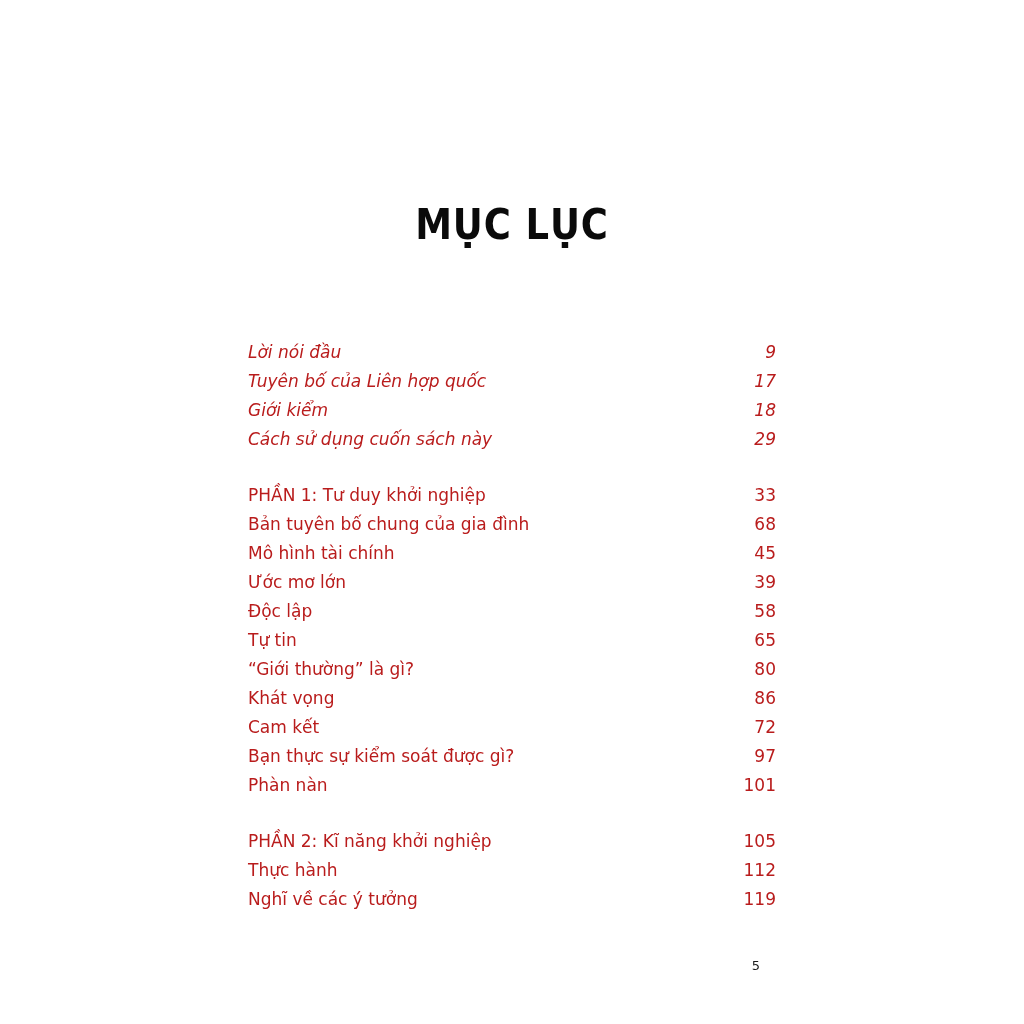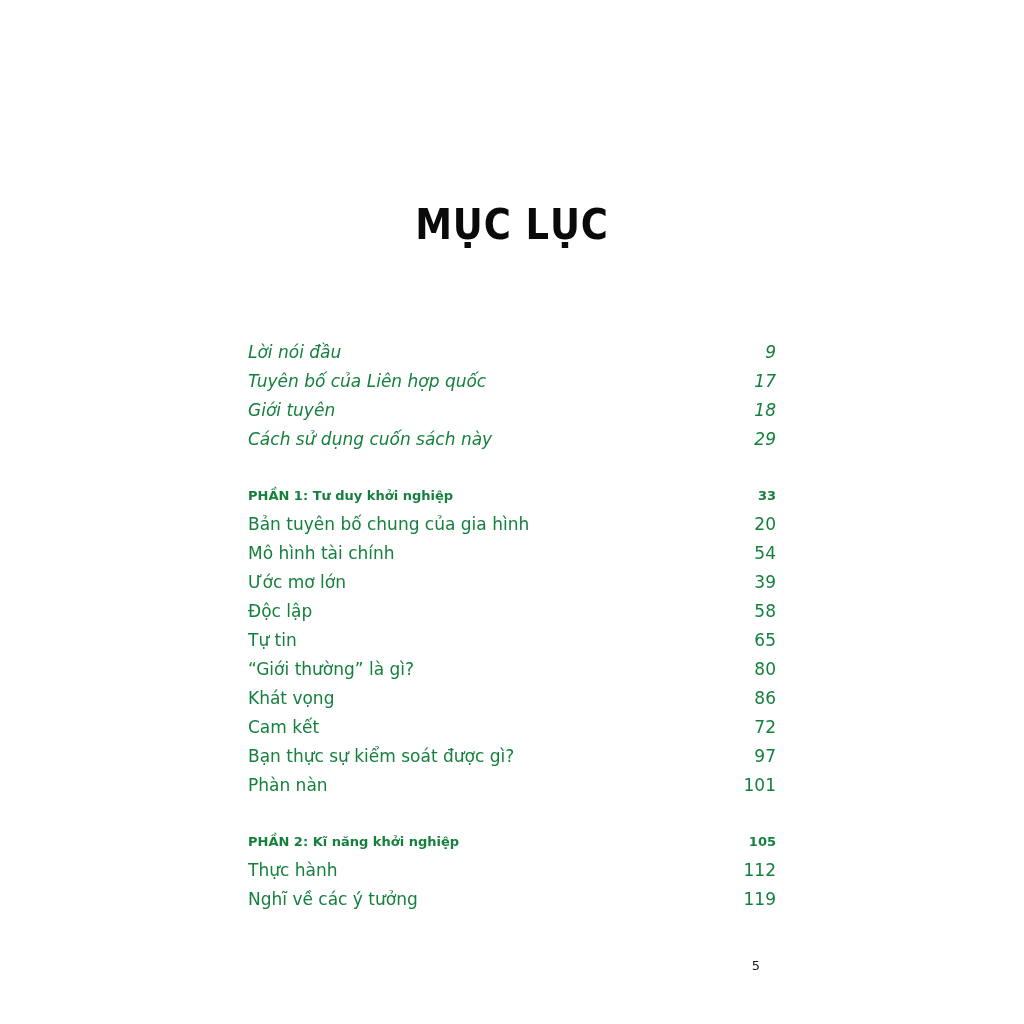--- a/index.html
+++ b/index.html
@@ -41,37 +41,37 @@
     left: 248px;
     top: 338px;
     width: 528px;
   }
   .toc-row {
     display: flex;
     align-items: baseline;
     justify-content: space-between;
     font-size: 17px;
     line-height: 29px;
-    color: #15803d;
+    color: #b91c1c;
     white-space: nowrap;
   }
   .toc-row .label {
     text-align: left;
   }
   .toc-row .page-num {
     text-align: right;
     min-width: 40px;
   }
   .toc-row.front .label,
   .toc-row.front .page-num {
     font-style: italic;
   }
   .toc-row.part {
-    font-weight: bold;
-    font-size: 13px;
+    font-weight: normal;
+    font-size: 17px;
     align-items: center;
   }
   .gap {
     height: 27px;
   }
   .folio {
     position: absolute;
     left: 0;
     top: 958px;
     width: 1024px;
@@ -95,41 +95,41 @@
 
     <div class="toc-row front">
       <span class="label">Lời nói đầu</span>
       <span class="page-num">9</span>
     </div>
     <div class="toc-row front">
       <span class="label">Tuyên bố của Liên hợp quốc</span>
       <span class="page-num">17</span>
     </div>
     <div class="toc-row front">
-      <span class="label">Giới tuyên</span>
+      <span class="label">Giới kiểm</span>
       <span class="page-num">18</span>
     </div>
     <div class="toc-row front">
       <span class="label">Cách sử dụng cuốn sách này</span>
       <span class="page-num">29</span>
     </div>
 
     <div class="gap"></div>
 
     <div class="toc-row part">
       <span class="label">PHẦN 1: Tư duy khởi nghiệp</span>
       <span class="page-num">33</span>
     </div>
     <div class="toc-row">
-      <span class="label">Bản tuyên bố chung của gia hình</span>
-      <span class="page-num">20</span>
+      <span class="label">Bản tuyên bố chung của gia đình</span>
+      <span class="page-num">68</span>
     </div>
     <div class="toc-row">
       <span class="label">Mô hình tài chính</span>
-      <span class="page-num">54</span>
+      <span class="page-num">45</span>
     </div>
     <div class="toc-row">
       <span class="label">Ước mơ lớn</span>
       <span class="page-num">39</span>
     </div>
     <div class="toc-row">
       <span class="label">Độc lập</span>
       <span class="page-num">58</span>
     </div>
     <div class="toc-row">

